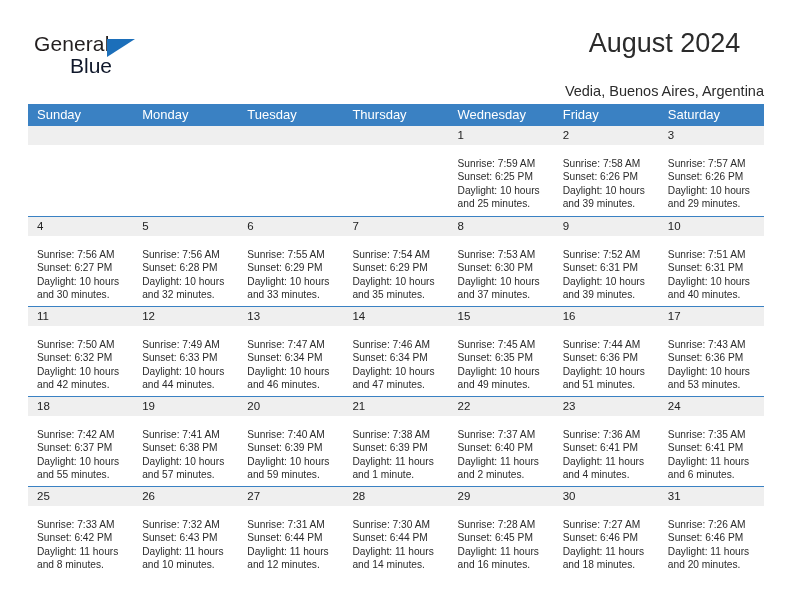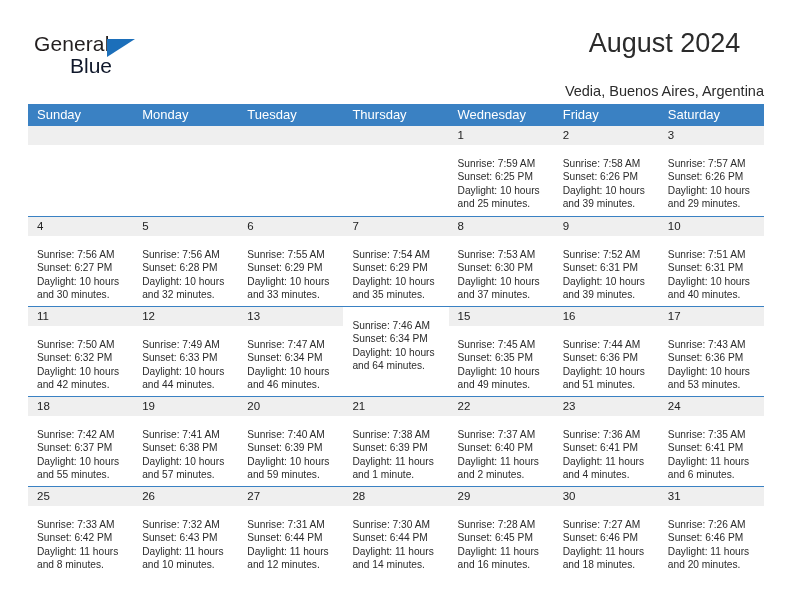--- a/index.html
+++ b/index.html
@@ -339,25 +339,28 @@
               <span class="day-num">13</span>
             </div>
             <div class="day-info">
               <div>Sunrise: 7:47 AM</div>
               <div>Sunset: 6:34 PM</div>
               <div>Daylight: 10 hours</div>
               <div>and 46 minutes.</div>
             </div>
           </div>
           <div class="day">
+            <div class="day-num-bar">
+              <span class="day-num">14</span>
+            </div>
             <div class="day-info">
               <div>Sunrise: 7:46 AM</div>
               <div>Sunset: 6:34 PM</div>
               <div>Daylight: 10 hours</div>
-              <div>and 64 minutes.</div>
+              <div>and 47 minutes.</div>
             </div>
           </div>
           <div class="day">
             <div class="day-num-bar">
               <span class="day-num">15</span>
             </div>
             <div class="day-info">
               <div>Sunrise: 7:45 AM</div>
               <div>Sunset: 6:35 PM</div>
               <div>Daylight: 10 hours</div>

